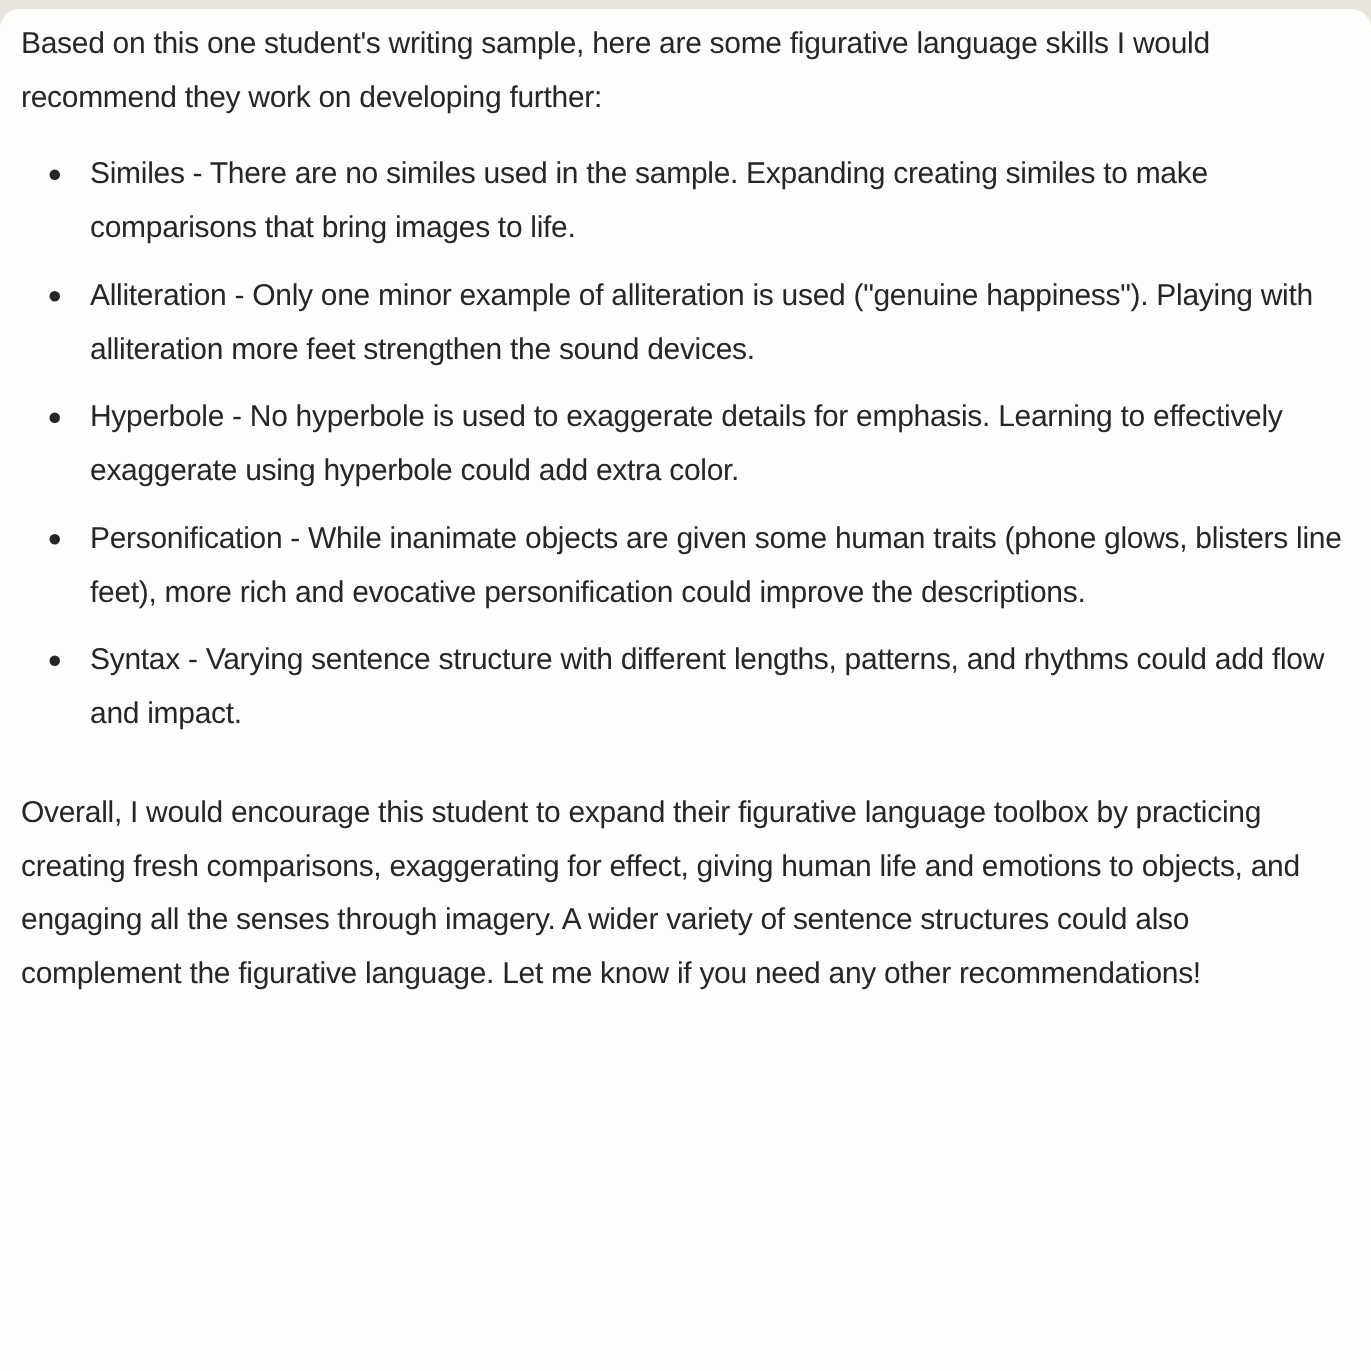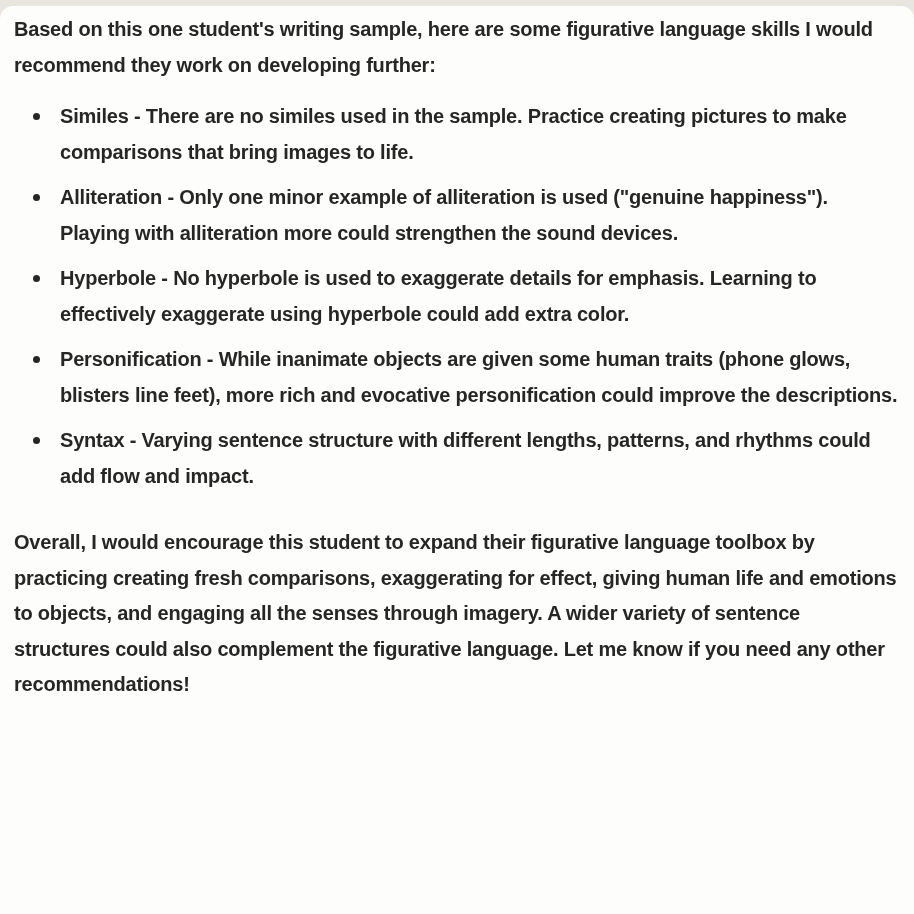--- a/index.html
+++ b/index.html
@@ -1,20 +1,20 @@
 <!DOCTYPE html>
 <html style="--bg: #e8e6de; --card: #fdfdfc; --text: #262625;"><head>
 <meta charset="utf-8">
 <style>
   :root {
     --bg: #e8e6de;
     --card: #fdfdfc;
     --text: #262625;
   }
-  * { box-sizing: border-box; font-weight: bold; }
+  * { box-sizing: border-box; }
   html, body {
     margin: 0;
     padding: 0;
   }
   body {
     width: 914px;
     height: 914px;
     overflow: hidden;
     background: var(--bg);
     font-family: "Liberation Sans", "DejaVu Sans", sans-serif;
@@ -62,21 +62,21 @@
     background: var(--text);
   }
 </style>
 </head>
 <body>
 
 <div class="card">
   <p class="intro">Based on this one student's writing sample, here are some figurative language skills I would recommend they work on developing further:</p>
 
   <ul class="bullets">
-      <li>Similes - There are no similes used in the sample. Practice creating pictures to make comparisons that bring images to life.</li>
-      <li>Alliteration - Only one minor example of alliteration is used ("genuine happiness"). Playing with alliteration more could strengthen the sound devices.</li>
+      <li>Similes - There are no similes used in the sample. Expanding creating similes to make comparisons that bring images to life.</li>
+      <li>Alliteration - Only one minor example of alliteration is used ("genuine happiness"). Playing with alliteration more feet strengthen the sound devices.</li>
       <li>Hyperbole - No hyperbole is used to exaggerate details for emphasis. Learning to effectively exaggerate using hyperbole could add extra color.</li>
       <li>Personification - While inanimate objects are given some human traits (phone glows, blisters line feet), more rich and evocative personification could improve the descriptions.</li>
       <li>Syntax - Varying sentence structure with different lengths, patterns, and rhythms could add flow and impact.</li>
     </ul>
 
   <p class="outro">Overall, I would encourage this student to expand their figurative language toolbox by practicing creating fresh comparisons, exaggerating for effect, giving human life and emotions to objects, and engaging all the senses through imagery. A wider variety of sentence structures could also complement the figurative language. Let me know if you need any other recommendations!</p>
 </div>
 
 </body></html>

